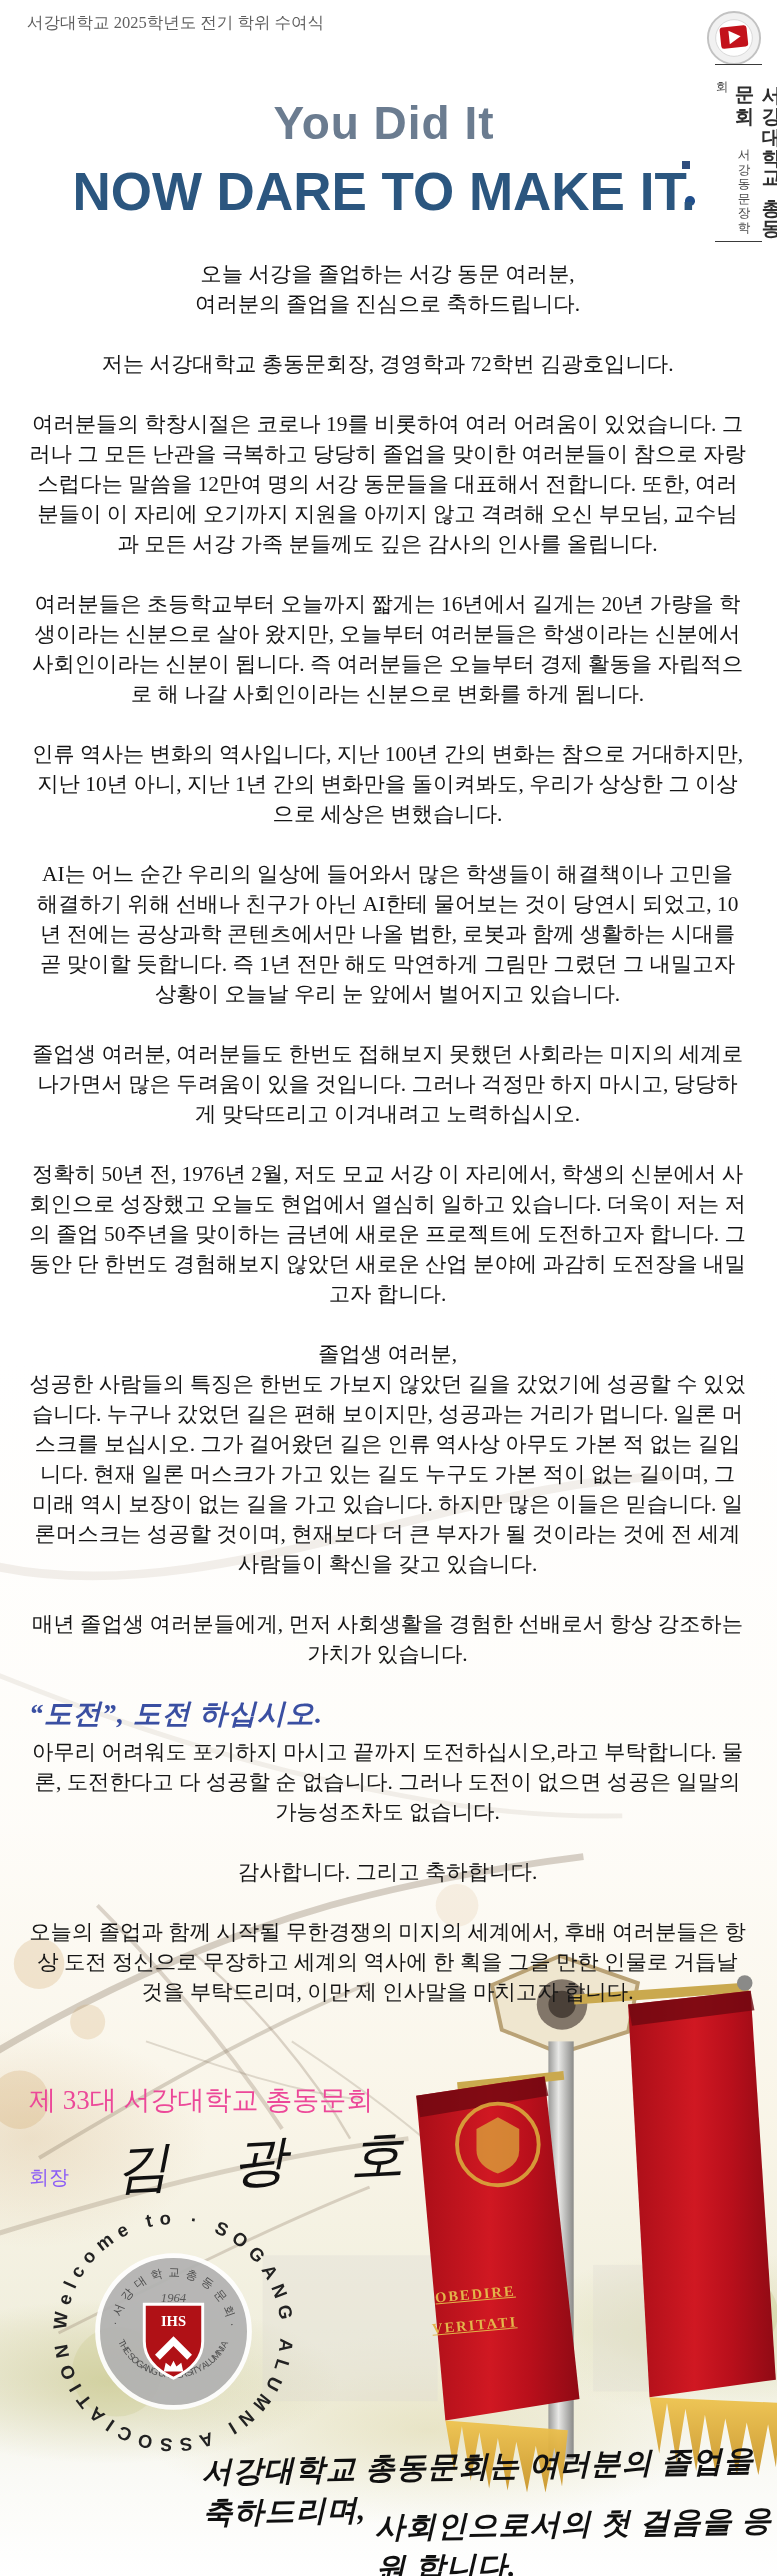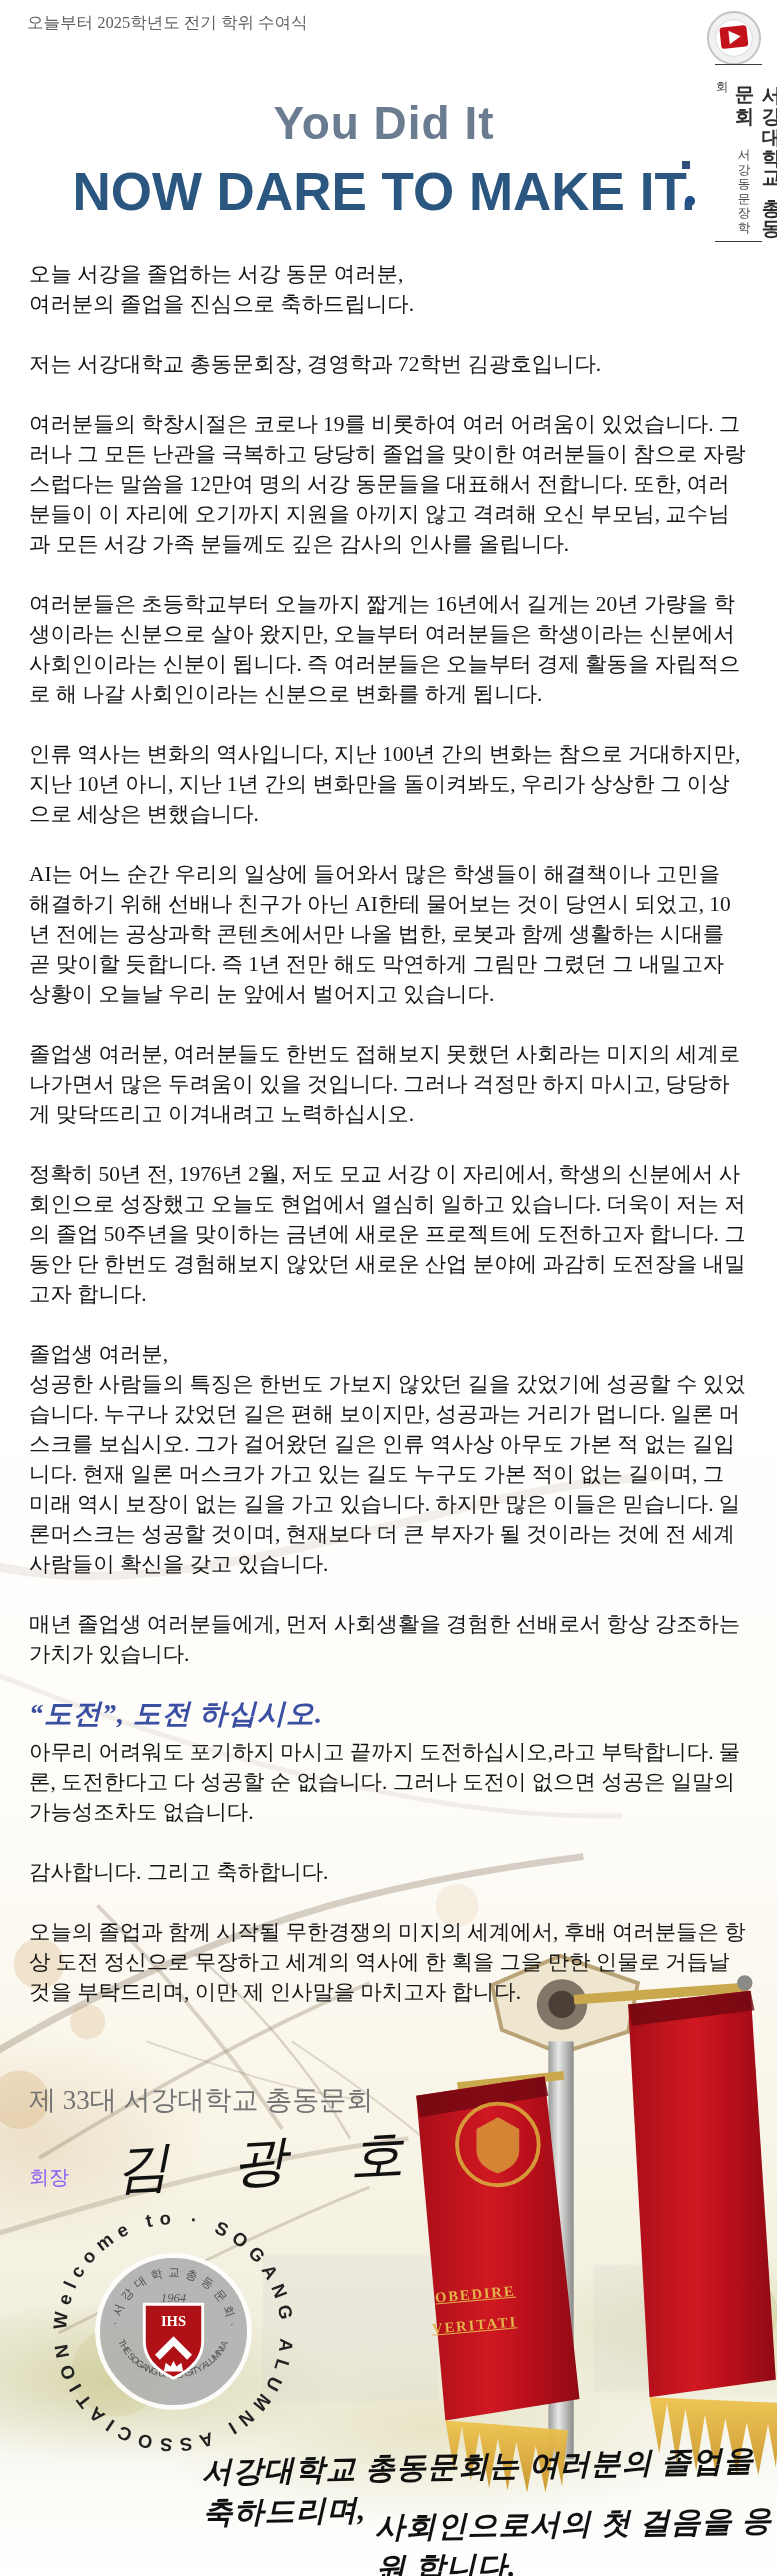--- a/index.html
+++ b/index.html
@@ -35,26 +35,26 @@
 
   
   .hero{position:absolute;left:0;top:96px;width:768px;text-align:center;
         font-family:"Liberation Sans","DejaVu Sans",sans-serif;}
   .hero-line1{font-size:46px;font-weight:bold;color:#6b7c90;letter-spacing:1px;}
   .hero-line2{font-size:53px;font-weight:bold;color:#2b567f;margin-top:11px;letter-spacing:0px;}
 
   
   .letter{position:absolute;left:29px;top:259px;width:717px;color:#151515;
           font-size:21.4px;line-height:30px;}
-  .para{margin:0 0 30px 0;white-space:pre-line;}
+  .para{margin:0 0 30px 0;white-space:pre-line;text-align:center;}
   .challenge{margin:3.9px 0 7.8px 0;font-size:28px;font-weight:bold;font-style:italic;
              color:#3a4fa2;letter-spacing:1px;}
 
   
-  .sig-org{position:absolute;left:29px;top:2082px;font-size:27px;color:#737373;}
+  .sig-org{position:absolute;left:29px;top:2082px;font-size:27px;color:#ec4899;}
   .sig-role{position:absolute;left:29px;top:2156px;font-size:20px;color:#8b5cf6;margin-top:8px;}
   .sig-name{position:absolute;left:115px;top:2125px;font-size:54px;color:#111;
             letter-spacing:25px;transform:rotate(-3deg);font-style:italic;font-weight:300;}
 
   
   .closing1{position:absolute;left:202px;top:2446px;font-size:30px;font-weight:bold;
             color:#101010;transform:rotate(-1.2deg);letter-spacing:1px;font-style:italic;}
   .closing2{position:absolute;left:375px;top:2504px;font-size:30px;font-weight:bold;
             color:#101010;transform:rotate(-1deg);letter-spacing:1px;font-style:italic;}
 
@@ -135,21 +135,21 @@
         <path d="M512,778 l22,12 0,22 q0,16 -22,24 q-22,-8 -22,-24 l0,-22 z" fill="#d9a93c" opacity="0.75"></path>
         <path d="M458,1090 l9,52 8,-46 9,56 9,-50 10,58 9,-52 10,54 9,-50 11,52 9,-48 10,48 9,-46 8,40 6,-58 z" fill="url(#fringe)" opacity="0.95"></path>
       </g>
     </svg>
 
   </div>
 
   <div class="banner-latin latin1">OBEDIRE</div>
   <div class="banner-latin latin2">VERITATI</div>
 
-  <div class="event-title">오늘부터 2025학년도 전기 학위 수여식</div>
+  <div class="event-title">서강대학교 2025학년도 전기 학위 수여식</div>
 
   <svg class="mini-emblem" width="56" height="56" viewBox="0 0 58 58">
     <circle cx="29" cy="29" r="27" fill="#f1f1f1" stroke="#c2c2c2" stroke-width="2"></circle>
     <circle cx="29" cy="29" r="19" fill="#ffffff" stroke="#d8d8d8" stroke-width="1"></circle>
     <rect x="15" y="17" width="28" height="22" rx="3" fill="#c3121b" transform="rotate(-6 29 29)"></rect>
     <polygon points="24,21 36,28 24,35" fill="#ffffff" transform="rotate(-6 29 29)"></polygon>
   </svg>
 
   <div class="org-rule rule-top"></div>
   <div class="org-vertical">

